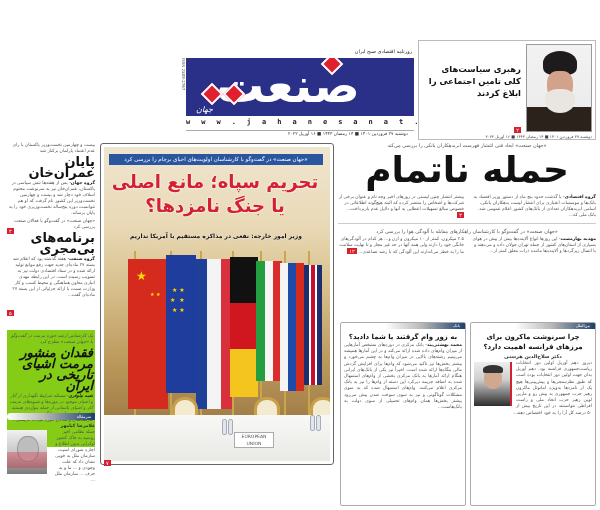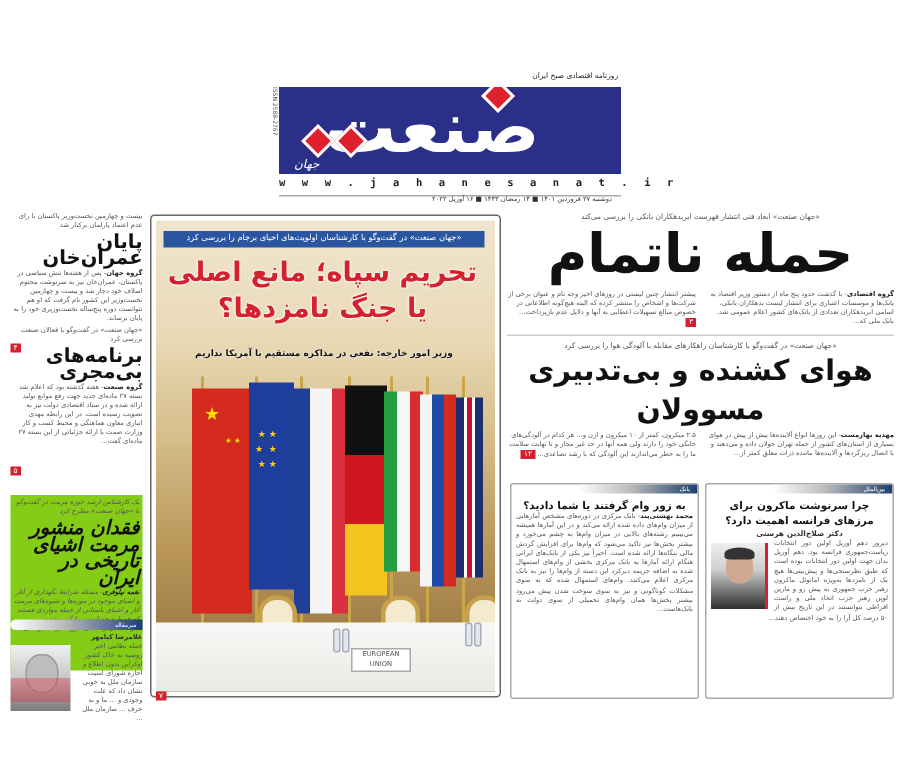--- a/index.html
+++ b/index.html
@@ -77,21 +77,21 @@
   .lead { left: 334px; top: 102px; width: 258px; }
   .lead-kicker { font-size: 5px; color: #555; text-align: center; }
   .lead-title { font-size: 36px; font-weight: bold; color: #111; text-align: center; line-height: 44px; letter-spacing: -1px; }
   .lead-cols { display: flex; gap: 6px; margin-top: 2px; }
   .lead-cols div { flex: 1; font-size: 4.5px; line-height: 6px; color: #555; text-align: right; }
   .lead-cols b { color: #222; }
   .sep { height: 1px; background: #ccc; margin: 4px 0; }
   .second-kicker { font-size: 5px; color: #555; text-align: center; }
   .second-title { font-size: 19px; font-weight: bold; color: #111; text-align: center; line-height: 26px; }
 
-  .box { position: absolute; top: 282px; width: 126px; height: 144px; border: 1px solid #aaa; border-radius: 2px; background: #fff; padding: 9px 3px 2px 3px; overflow: hidden; }
+  .box { position: absolute; top: 282px; width: 126px; height: 184px; border: 1px solid #aaa; border-radius: 2px; background: #fff; padding: 9px 3px 2px 3px; overflow: hidden; }
   .box .bar { position: absolute; right: 0; top: -1px; width: 80px; height: 7px; border-radius: 6px 0 0 6px; background: linear-gradient(90deg,#fff 0%, #b9b9b9 45%, #1c3f6e 100%); font-size: 4px; color: #fff; text-align: right; padding-right: 5px; line-height: 7px; }
   .box .t { font-size: 7px; font-weight: bold; color: #111; text-align: center; line-height: 10px; }
   .box .author { font-size: 5px; font-weight: bold; color: #333; text-align: center; margin: 1px 0; }
   .box .body { font-size: 4.5px; color: #555; line-height: 6.2px; text-align: justify; }
   .box .body b { color: #222; }
   .box .pic { float: left; width: 38px; height: 44px; margin: 2px 4px 2px 0; background: linear-gradient(180deg,#eee 0%, #cfcfcf 40%, #2d2d2d 100%); position: relative; border-right: 2px solid #d4202f; }
   .box .pic .face { position:absolute; left: 10px; top: 5px; width: 18px; height: 22px; border-radius: 45%; background: #d0a890; }
   .box .pic .hair { position:absolute; left: 9px; top: 3px; width: 20px; height: 8px; border-radius: 50% 50% 20% 20%; background: #333; }
 </style>
 </head>
@@ -107,20 +107,31 @@
       <div class="logo-text">صنعت</div>
       <div class="logo-small">جهان</div>
       <div class="diamond" style="left:18px; top:28px;"></div>
       <div class="diamond" style="left:40px; top:28px;"></div>
       <div class="diamond" style="left:138px; top:-2px;"></div>
     </div>
     <div class="logo-url">www.jahanesanat.ir</div>
     <div class="logo-date">دوشنبه ۲۷ فروردین ۱۴۰۱ ■ ۱۴ رمضان ۱۴۴۳ ■ ۱۶ آوریل ۲۰۲۲</div>
   </div>
 
+  <div class="abs framebox mast-right">
+    <div class="photo">
+      <div class="robe"></div>
+        <div class="turban"></div>
+        <div class="face"></div>
+        <div class="beard"></div>
+    </div>
+    <div class="title">رهبری سیاست‌های کلی تامین اجتماعی را ابلاغ کردند</div>
+    <div class="pagetag"><span class="redtag">۲</span></div>
+    <div class="date">دوشنبه ۲۷ فروردین ۱۴۰۱ ■ ۱۴ رمضان ۱۴۴۳ ■ ۱۶ آوریل ۲۰۲۲</div>
+  </div>
 
   <div class="abs leftcol">
     <div class="lc-block" style="top:2px;">
       <div class="lc-kicker">بیست و چهارمین نخست‌وزیر پاکستان با رای عدم اعتماد پارلمان برکنار شد</div>
       <div class="lc-title">پایان عمران‌خان</div>
       <div class="lc-body"><b>گروه جهان</b><span>- پس از هفته‌ها تنش سیاسی در پاکستان، عمران‌خان نیز به سرنوشت محتوم اسلاف خود دچار شد و بیست و چهارمین نخست‌وزیر این کشور نام گرفت که او هم نتوانست دوره پنج‌ساله نخست‌وزیری خود را به پایان برساند.</span></div>
       <span class="lc-tag"><span class="redtag">۴</span></span>
     </div>
 
     <div class="lc-block" style="top:78px;">
@@ -191,21 +202,20 @@
 
   <div class="abs lead">
     <div class="lead-kicker">«جهان صنعت» ابعاد فنی انتشار فهرست ابربدهکاران بانکی را بررسی می‌کند</div>
     <div class="lead-title">حمله ناتمام</div>
     <div class="lead-cols">
       <div><b>گروه اقتصادی</b><span>- با گذشت حدود پنج ماه از دستور وزیر اقتصاد به بانک‌ها و موسسات اعتباری برای انتشار لیست بدهکاران بانکی، اسامی ابربدهکاران تعدادی از بانک‌های کشور اعلام عمومی شد. بانک ملی که...</span></div>
       <div><span>پیشتر انتشار چنین لیستی در روزهای اخیر وجه نام و عنوان برخی از شرکت‌ها و اشخاص را منتشر کرده که البته هیچ‌گونه اطلاعاتی در خصوص مبالغ تسهیلات اعطایی به آنها و دلایل عدم بازپرداخت...</span> <span class="redtag">۳</span></div>
     </div>
     <div class="sep"></div>
     <div class="second-kicker">«جهان صنعت» در گفت‌وگو با کارشناسان راهکارهای مقابله با آلودگی هوا را بررسی کرد</div>
-    <div class="second-title">هوای کشنده و بی‌تدبیری مسوولان</div>
     <div class="lead-cols">
       <div><b>مهدیه بهارمست</b><span>- این روزها انواع آلاینده‌ها بیش از پیش در هوای بسیاری از استان‌های کشور از جمله تهران جولان داده و می‌دهند و با اتصال ریزگردها و آلاینده‌ها ماننده ذرات معلق کمتر از...</span></div>
       <div><span>۲.۵ میکرون، کمتر از ۱۰ میکرون و ازن و... هر کدام در آلودگی‌های خانگی خود را دارند ولی همه آنها در حد غیر مجاز و تا نهایت سلامت ما را به خطر می‌اندازند این آلودگی که با رشد تصاعدی...</span> <span class="redtag">۱۲</span></div>
     </div>
   </div>
 
   <div class="box" style="left:336px;">
     <div class="bar">بانک</div>
     <div class="t">به زور وام گرفتند یا شما دادید؟</div>
     <div class="body"><b>محمد بهشتی‌پند</b><span>- بانک مرکزی در دوره‌های مشخص آمارهایی از میزان وام‌های داده شده ارائه می‌کند و در این آمارها همیشه می‌بینیم رشته‌های بالایی در میزان وام‌ها به چشم می‌خورد و بیشتر بخش‌ها نیز تاکید می‌شود که وام‌ها برای افزایش گردش مالی بنگاه‌ها ارائه شده است. اخیراً نیز یکی از بانک‌های ایرانی هنگام ارائه آمارها به بانک مرکزی بخشی از وام‌های استمهال شده به اضافه جریمه دیرکرد این دسته از وام‌ها را نیز به بانک مرکزی اعلام می‌کنند. وام‌های استمهال شده که به سوی مشکلات گوناگونی و نیز به سوی سوخت شدن پیش می‌رود بیشتر بخش‌ها همان وام‌های تحمیلی از سوی دولت به بانک‌هاست...</span></div>

